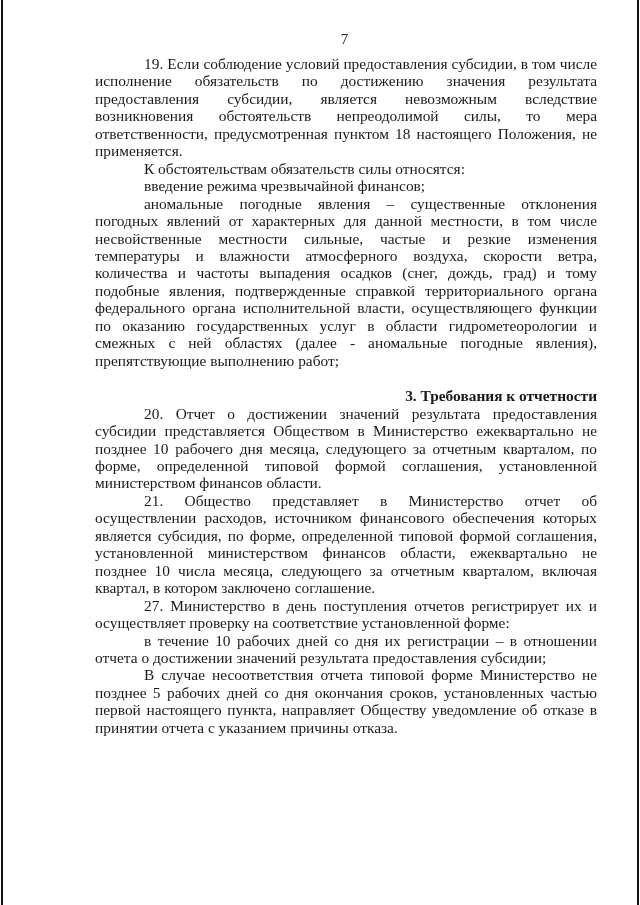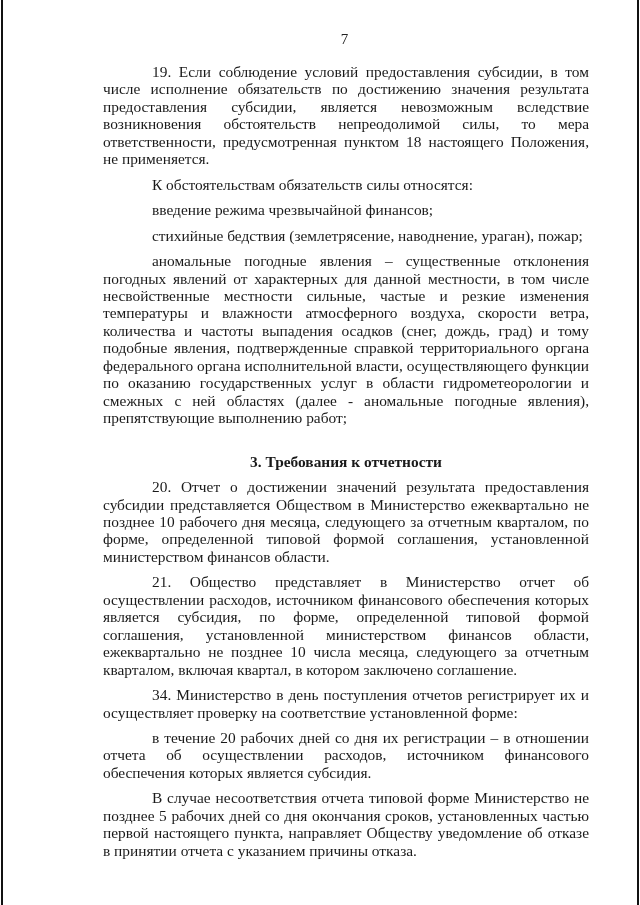--- a/index.html
+++ b/index.html
@@ -9,41 +9,40 @@
   .page-number {
     position: absolute; top: 31px; left: 0; width: 689px; text-align: center;
     font-family: "Liberation Serif", "DejaVu Serif", serif; font-size: 15px; color: #222;
   }
   .content {
     position: absolute; left: 95px; top: 55px; width: 502px;
     font-family: "Liberation Serif", "DejaVu Serif", serif;
     font-size: 15.4px; line-height: 17.45px; color: #1a1a1a;
     text-align: justify; hyphens: none;
   }
-  .content p { margin: 8px; text-indent: 49px; }
+  .content p { margin: 0; text-indent: 49px; }
   .heading {
-    margin: 0; padding-top: 18px; text-align: center; font-weight: bold;
+    margin: 0; padding-top: 18px; text-align: right; font-weight: bold;
     font-size: 15.4px; line-height: 17.45px; text-indent: 0;
   }
 </style>
 </head>
 <body>
 
 <div class="border-left"></div>
 <div class="border-right"></div>
 
 <div class="page-number">7</div>
 
 <div class="content">
   <p>19. Если соблюдение условий предоставления субсидии, в том числе исполнение обязательств по достижению значения результата предоставления субсидии, является невозможным вследствие возникновения обстоятельств непреодолимой силы, то мера ответственности, предусмотренная пунктом 18 настоящего Положения, не применяется.</p>
   <p>К обстоятельствам обязательств силы относятся:</p>
   <p>введение режима чрезвычайной финансов;</p>
-  <p>стихийные бедствия (землетрясение, наводнение, ураган), пожар;</p>
   <p>аномальные погодные явления – существенные отклонения погодных явлений от характерных для данной местности, в том числе несвойственные местности сильные, частые и резкие изменения температуры и влажности атмосферного воздуха, скорости ветра, количества и частоты выпадения осадков (снег, дождь, град) и тому подобные явления, подтвержденные справкой территориального органа федерального органа исполнительной власти, осуществляющего функции по оказанию государственных услуг в области гидрометеорологии и смежных с ней областях (далее - аномальные погодные явления), препятствующие выполнению работ;</p>
 
   <h3 class="heading">3. Требования к отчетности</h3>
 
   <p>20. Отчет о достижении значений результата предоставления субсидии представляется Обществом в Министерство ежеквартально не позднее 10 рабочего дня месяца, следующего за отчетным кварталом, по форме, определенной типовой формой соглашения, установленной министерством финансов области.</p>
   <p>21. Общество представляет в Министерство отчет об осуществлении расходов, источником финансового обеспечения которых является субсидия, по форме, определенной типовой формой соглашения, установленной министерством финансов области, ежеквартально не позднее 10 числа месяца, следующего за отчетным кварталом, включая квартал, в котором заключено соглашение.</p>
-  <p>34. Министерство в день поступления отчетов регистрирует их и осуществляет проверку на соответствие установленной форме:</p>
-  <p>в течение 20 рабочих дней со дня их регистрации – в отношении отчета об осуществлении расходов, источником финансового обеспечения которых является субсидия.</p>
+  <p>27. Министерство в день поступления отчетов регистрирует их и осуществляет проверку на соответствие установленной форме:</p>
+  <p>в течение 10 рабочих дней со дня их регистрации – в отношении отчета о достижении значений результата предоставления субсидии;</p>
   <p>В случае несоответствия отчета типовой форме Министерство не позднее 5 рабочих дней со дня окончания сроков, установленных частью первой настоящего пункта, направляет Обществу уведомление об отказе в принятии отчета с указанием причины отказа.</p>
 </div>
 
 </body></html>

